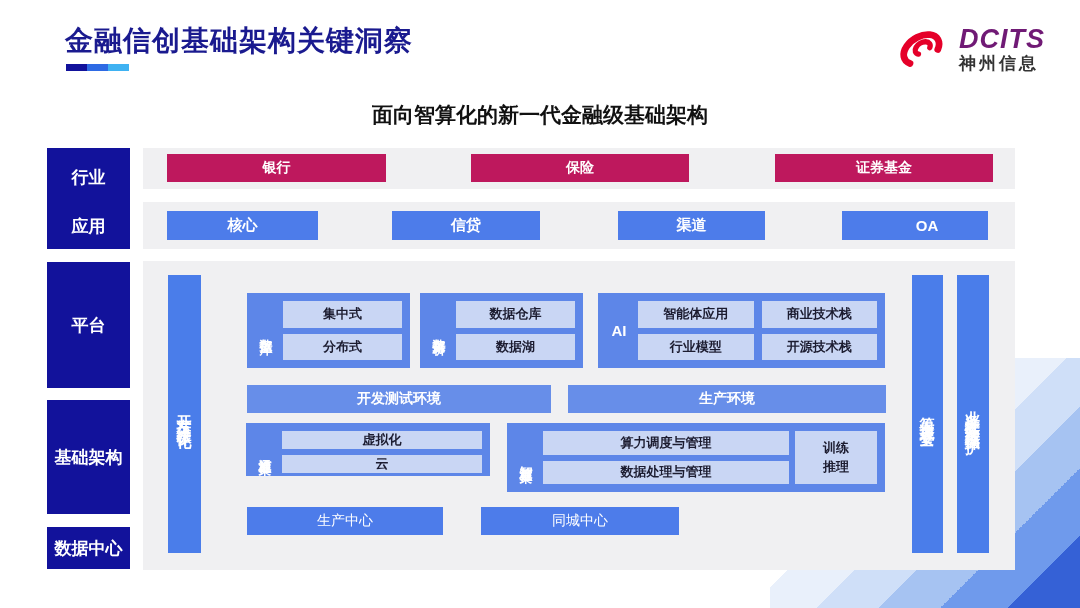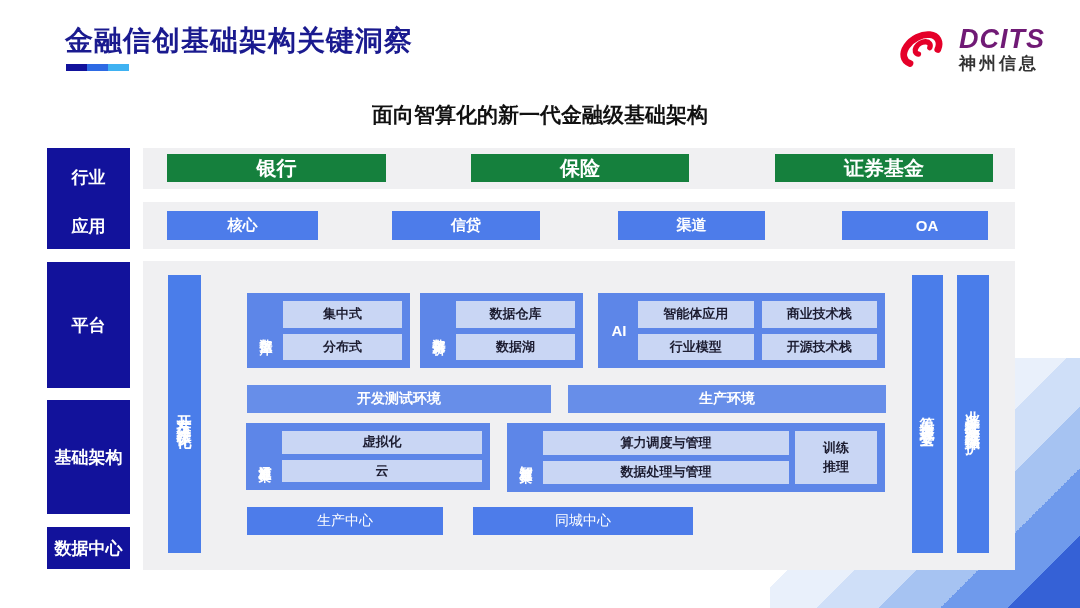--- a/index.html
+++ b/index.html
@@ -35,21 +35,21 @@
     display:flex; align-items:center; justify-content:center; font-size:17px; font-weight:bold; z-index:2; }
   .sb-1{top:148px;height:58px;} .sb-2{top:203px;height:46px;}
   .sb-3{top:262px;height:126px;} .sb-4{top:400px;height:114px;} .sb-5{top:527px;height:42px;}
 
   
   .strip { position:absolute; left:143px; width:872px; background:#f0f0f2; z-index:1; }
   .strip1 { top:148px; height:41px; }
   .strip2 { top:202px; height:47px; }
   .btn { position:absolute; display:flex; align-items:center; justify-content:center;
     color:#fff; font-weight:bold; }
-  .btn-bright { background:#15803d; font-size:20px; height:28px; top:6px; }
+  .btn-bright { background:#be185d; font-size:14px; height:28px; top:6px; }
   .btn-med { background:#4d7cea; font-size:15px; height:29px; top:9px; }
 
   
   .main { position:absolute; left:143px; top:261px; width:872px; height:309px; background:#f0f0f2; z-index:1; }
   .vbar { position:absolute; top:14px; height:278px; background:#4a7dea; color:#fff;
     display:flex; align-items:center; justify-content:center; }
   .vtext { writing-mode:vertical-rl; text-orientation:upright; font-weight:bold; font-size:15px; letter-spacing:3px; line-height:1; }
   .devops-bar { left:25px; width:33px; }
   .sec-bar { left:769px; width:31px; }
   .cont-bar { left:814px; width:32px; }
@@ -59,31 +59,31 @@
     letter-spacing:1px; flex:0 0 22px; display:flex; align-items:center; justify-content:center; line-height:1; }
   .group-label-h { color:#fff; font-weight:bold; font-size:15px; flex:0 0 26px; text-align:center; writing-mode:horizontal-tb; }
   .group-col { flex:1; display:flex; flex-direction:column; gap:6px; height:100%; }
   .lite { background:#c9d6f4; color:#1c1c30; font-weight:600; font-size:13px;
     display:flex; align-items:center; justify-content:center; flex:1; }
   .grid2 { flex:1; display:grid; grid-template-columns:1fr 1fr; gap:6px 8px; height:100%; }
 
   .g-db { left:104px; top:32px; width:163px; height:75px; }
   .g-an { left:277px; top:32px; width:163px; height:75px; }
   .g-ai { left:455px; top:32px; width:287px; height:75px; }
-  .g-gf { left:103px; top:162px; width:244px; height:67px; }
+  .g-gf { left:103px; top:162px; width:244px; height:53px; }
   .g-if { left:364px; top:162px; width:378px; height:69px; }
 
   .env { position:absolute; top:124px; height:28px; background:#678ee9; color:#fff; font-weight:bold; font-size:14px;
     display:flex; align-items:center; justify-content:center; }
   .env-dev { left:104px; width:304px; }
   .env-prod { left:425px; width:318px; }
 
   .center-btn { position:absolute; top:246px; height:28px; background:#4d7cea; color:#ffffff; font-weight:normal; font-size:14px;
     display:flex; align-items:center; justify-content:center; }
-  .c1{left:104px;width:196px;} .c2{left:330px;width:220px;} .c3{left:547px;width:198px;}
+  .c1{left:104px;width:196px;} .c2{left:338px;width:198px;} .c3{left:547px;width:198px;}
 
   .side-box-train { flex:0 0 82px; height:100%; }
   .twolines { display:inline-block; width:2em; word-break:break-all; line-height:1.45; text-align:center; }
 </style>
 </head>
 <body>
 
 <div class="slide">
 
   <div class="deco"></div>

